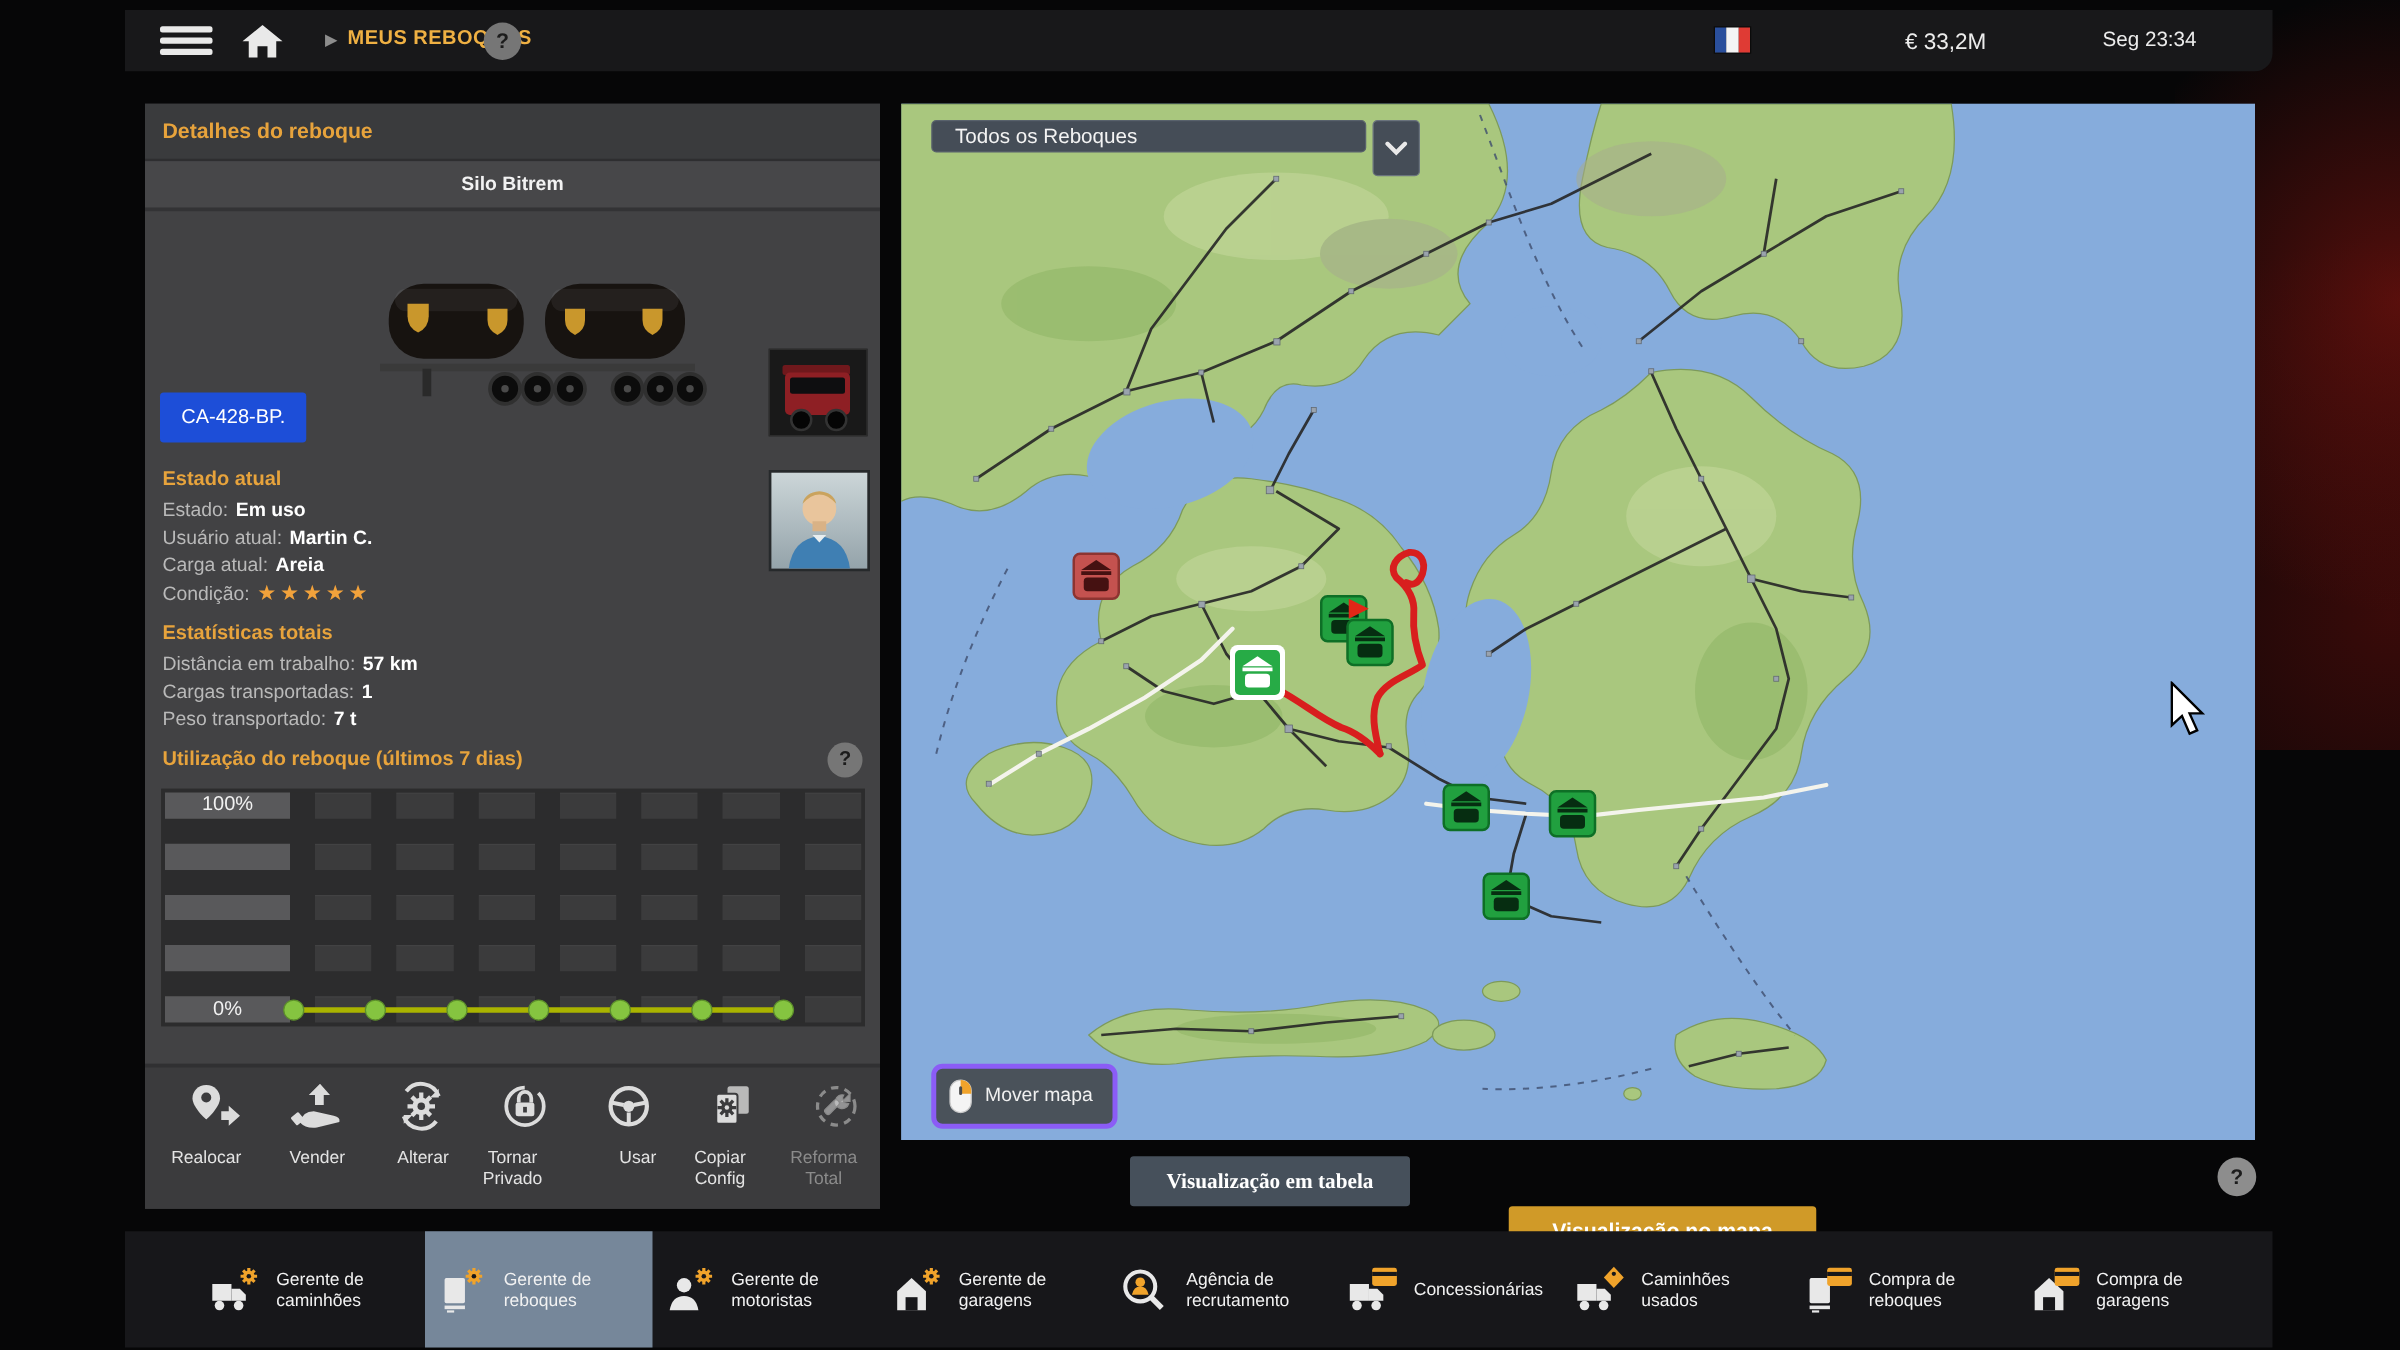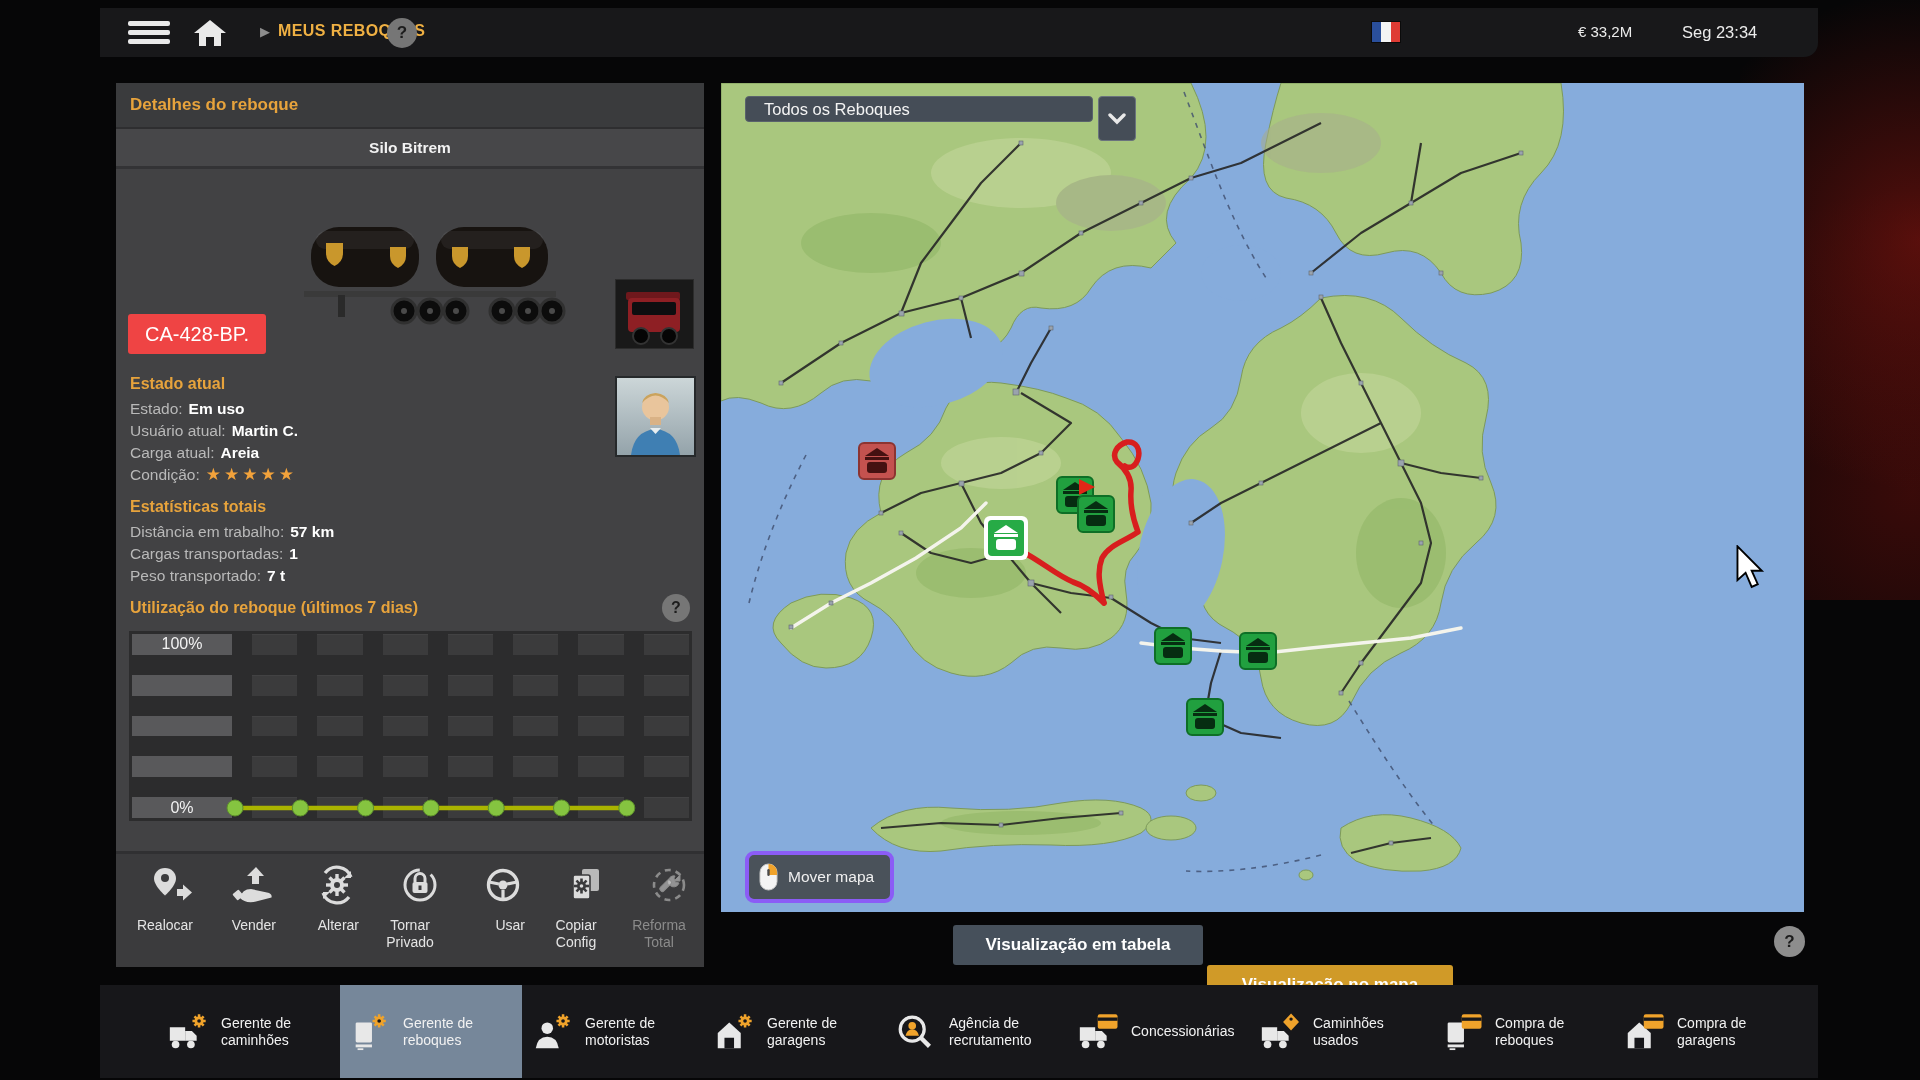--- a/index.html
+++ b/index.html
@@ -19,31 +19,31 @@
   .crumb{position:absolute;left:178px;top:14px;font-size:16px;font-weight:700;letter-spacing:.4px;
          color:#efb043;}
   .help-circle{display:flex;align-items:center;justify-content:center;border:none;cursor:pointer;
          background:#767676;color:#1c1c1c;font-weight:700;border-radius:50%;}
   .tb-help{position:absolute;left:287px;top:10px;width:30px;height:30px;font-size:17px;}
   .flag{position:absolute;left:1272px;top:14px;width:28px;height:20px;display:flex;
         box-shadow:0 0 0 1px #0b0b0b;}
   .flag i{flex:1;}
   .flag i:nth-child(1){background:#2a4f9c;}.flag i:nth-child(2){background:#f4f4f4;}
   .flag i:nth-child(3){background:#df3b34;}
-  .money{position:absolute;left:1478px;top:15px;font-size:15px;color:#ececec;}
+  .money{position:absolute;left:1424px;top:15px;font-size:18px;color:#ececec;}
   .clock{position:absolute;left:1582px;top:15px;font-size:16.5px;color:#ececec;}
   
   .panel{position:absolute;left:116px;top:83px;width:588px;height:884px;background:#424244;}
   .p-header{height:44px;line-height:44px;padding-left:14px;background:#3a3b3d;
             border-bottom:2px solid #2e2e30;color:#e7a33c;font-size:17px;font-weight:700;}
   .p-sub{height:37px;line-height:37px;text-align:center;background:#474749;
          border-bottom:3px solid #333335;color:#f2f2f2;font-size:15.5px;font-weight:700;}
   .p-image{position:relative;height:190px;}
   .plate{position:absolute;left:12px;bottom:5px;height:40px;line-height:40px;padding:0 17px;
-         background:#ef4444;border-radius:3px;color:#fff;font-size:20px;}
+         background:#1d4ed8;border-radius:3px;color:#fff;font-size:16px;}
   .truck-thumb{position:absolute;left:499px;top:110px;width:77px;height:68px;background:#191919;
                border:1px solid #2c2c2c;}
   .sect{position:absolute;left:14px;width:430px;}
   .sect h3{margin:0 0 5px;color:#e7a33c;font-size:16px;font-weight:700;}
   .sect .row{font-size:15.5px;line-height:22px;}
   .lbl{color:#b9b9b9;}
   .val{color:#fff;font-weight:700;margin-left:6px;}
   .stars{color:#f2a23b;font-size:17px;letter-spacing:3px;font-weight:400;}
   .sect-estado{top:292px;}
   .sect-stats{top:415px;}
@@ -77,21 +77,21 @@
             padding-left:18px;box-sizing:border-box;font-size:16.5px;color:#f3f3f3;cursor:pointer;}
   .dd-arrow{position:absolute;left:377px;top:13px;width:36px;height:43px;background:#454d57;
             border:1px solid #6a737d;border-radius:4px;display:flex;align-items:center;
             justify-content:center;cursor:pointer;}
   .move-map{position:absolute;left:24px;top:768px;height:44px;background:#4a525a;
             border:4px solid #8b5cf6;border-radius:9px;display:flex;align-items:center;
             gap:10px;padding:0 16px 0 10px;font-size:15.5px;color:#f0f0f0;cursor:pointer;}
   
   .view-btn{position:absolute;top:925px;height:40px;border:none;border-radius:3px;color:#fff;
             font-size:17px;font-weight:700;font-family:inherit;cursor:pointer;}
-  .vb-table{left:953px;width:250px;background:#46505b;}
+  .vb-table{left:904px;width:224px;background:#46505b;font-family:Liberation Serif, serif;}
   .vb-map{left:1207px;width:246px;background:#d09a28;margin-top:40px;}
   .map-help{position:absolute;left:1774px;top:926px;width:31px;height:31px;font-size:17px;
             background:#8d8d8d;}
   
   .tabbar{position:absolute;left:100px;top:985px;width:1718px;height:93px;background:#17171a;
           display:flex;padding-left:58px;box-sizing:border-box;}
   .tab{width:182px;display:flex;align-items:center;gap:9px;padding:0 8px;box-sizing:border-box;
        cursor:pointer;}
   .tab.selected{background:#76879a;}
   .tab svg{flex:0 0 46px;height:42px;}

